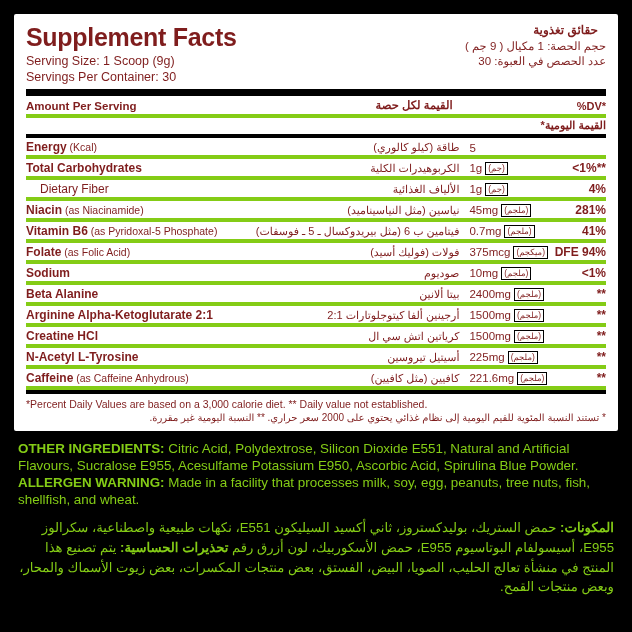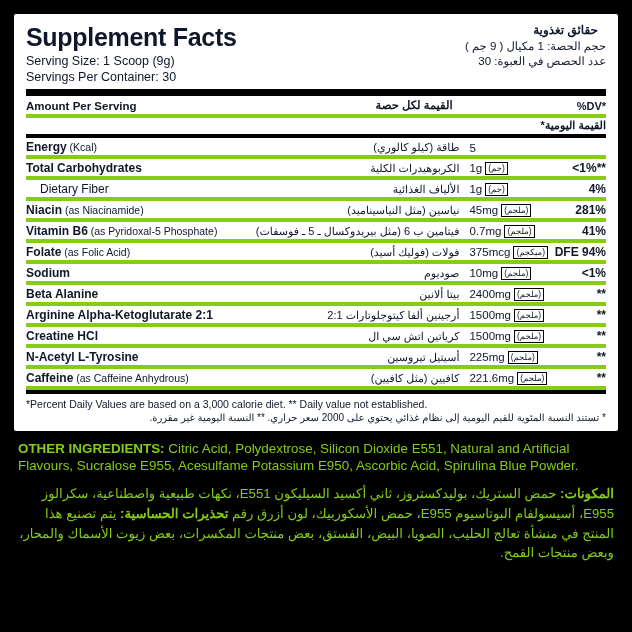--- a/index.html
+++ b/index.html
@@ -11,21 +11,21 @@
   }
   #page {
     width: 632px; height: 632px;
     background: #000;
     position: relative;
     overflow: hidden;
     padding: 14px 14px 0 14px;
   }
   .panel {
     background: #ffffff;
-    color: #0f172a;
+    color: #7f1d1d;
     border-radius: 2px;
     padding: 10px 12px 6px 12px;
   }
 
   
   .hdr {
     display: flex;
     align-items: flex-start;
     justify-content: space-between;
   }
@@ -272,19 +272,22 @@
     <div class="footnote">
       <span class="en">*Percent Daily Values are based on a 3,000 calorie diet.  ** Daily value not established.</span>
       <span class="ar">* تستند النسبة المئوية للقيم اليومية إلى نظام غذائي يحتوي على 2000 سعر حراري. ** النسبة اليومية غير مقررة.</span>
     </div>
   </div>
 
   <div class="outer">
     <div class="blk-en">
       <b>OTHER INGREDIENTS:</b><span> Citric Acid, Polydextrose, Silicon Dioxide E551, Natural and Artificial Flavours, Sucralose E955, Acesulfame Potassium E950, Ascorbic Acid, Spirulina Blue Powder.</span>
     </div>
+    <div class="blk-en">
+      <b>ALLERGEN WARNING:</b><span> Made in a facility that processes milk, soy, egg, peanuts, tree nuts, fish, shellfish, and wheat.</span>
+    </div>
 
     <div class="blk-ar">
       <b>المكونات:</b><span> حمض الستريك، بوليدكستروز، ثاني أكسيد السيليكون E551، نكهات طبيعية واصطناعية، سكرالوز E955، أسيسولفام البوتاسيوم E955، حمض الأسكوربيك، لون أزرق رقم </span><b>تحذيرات الحساسية:</b><span> يتم تصنيع هذا المنتج في منشأة تعالج الحليب، الصويا، البيض، الفستق، بعض منتجات المكسرات، بعض زيوت الأسماك والمحار، وبعض منتجات القمح.</span>
     </div>
   </div>
 
 </div>
 
 </body></html>

